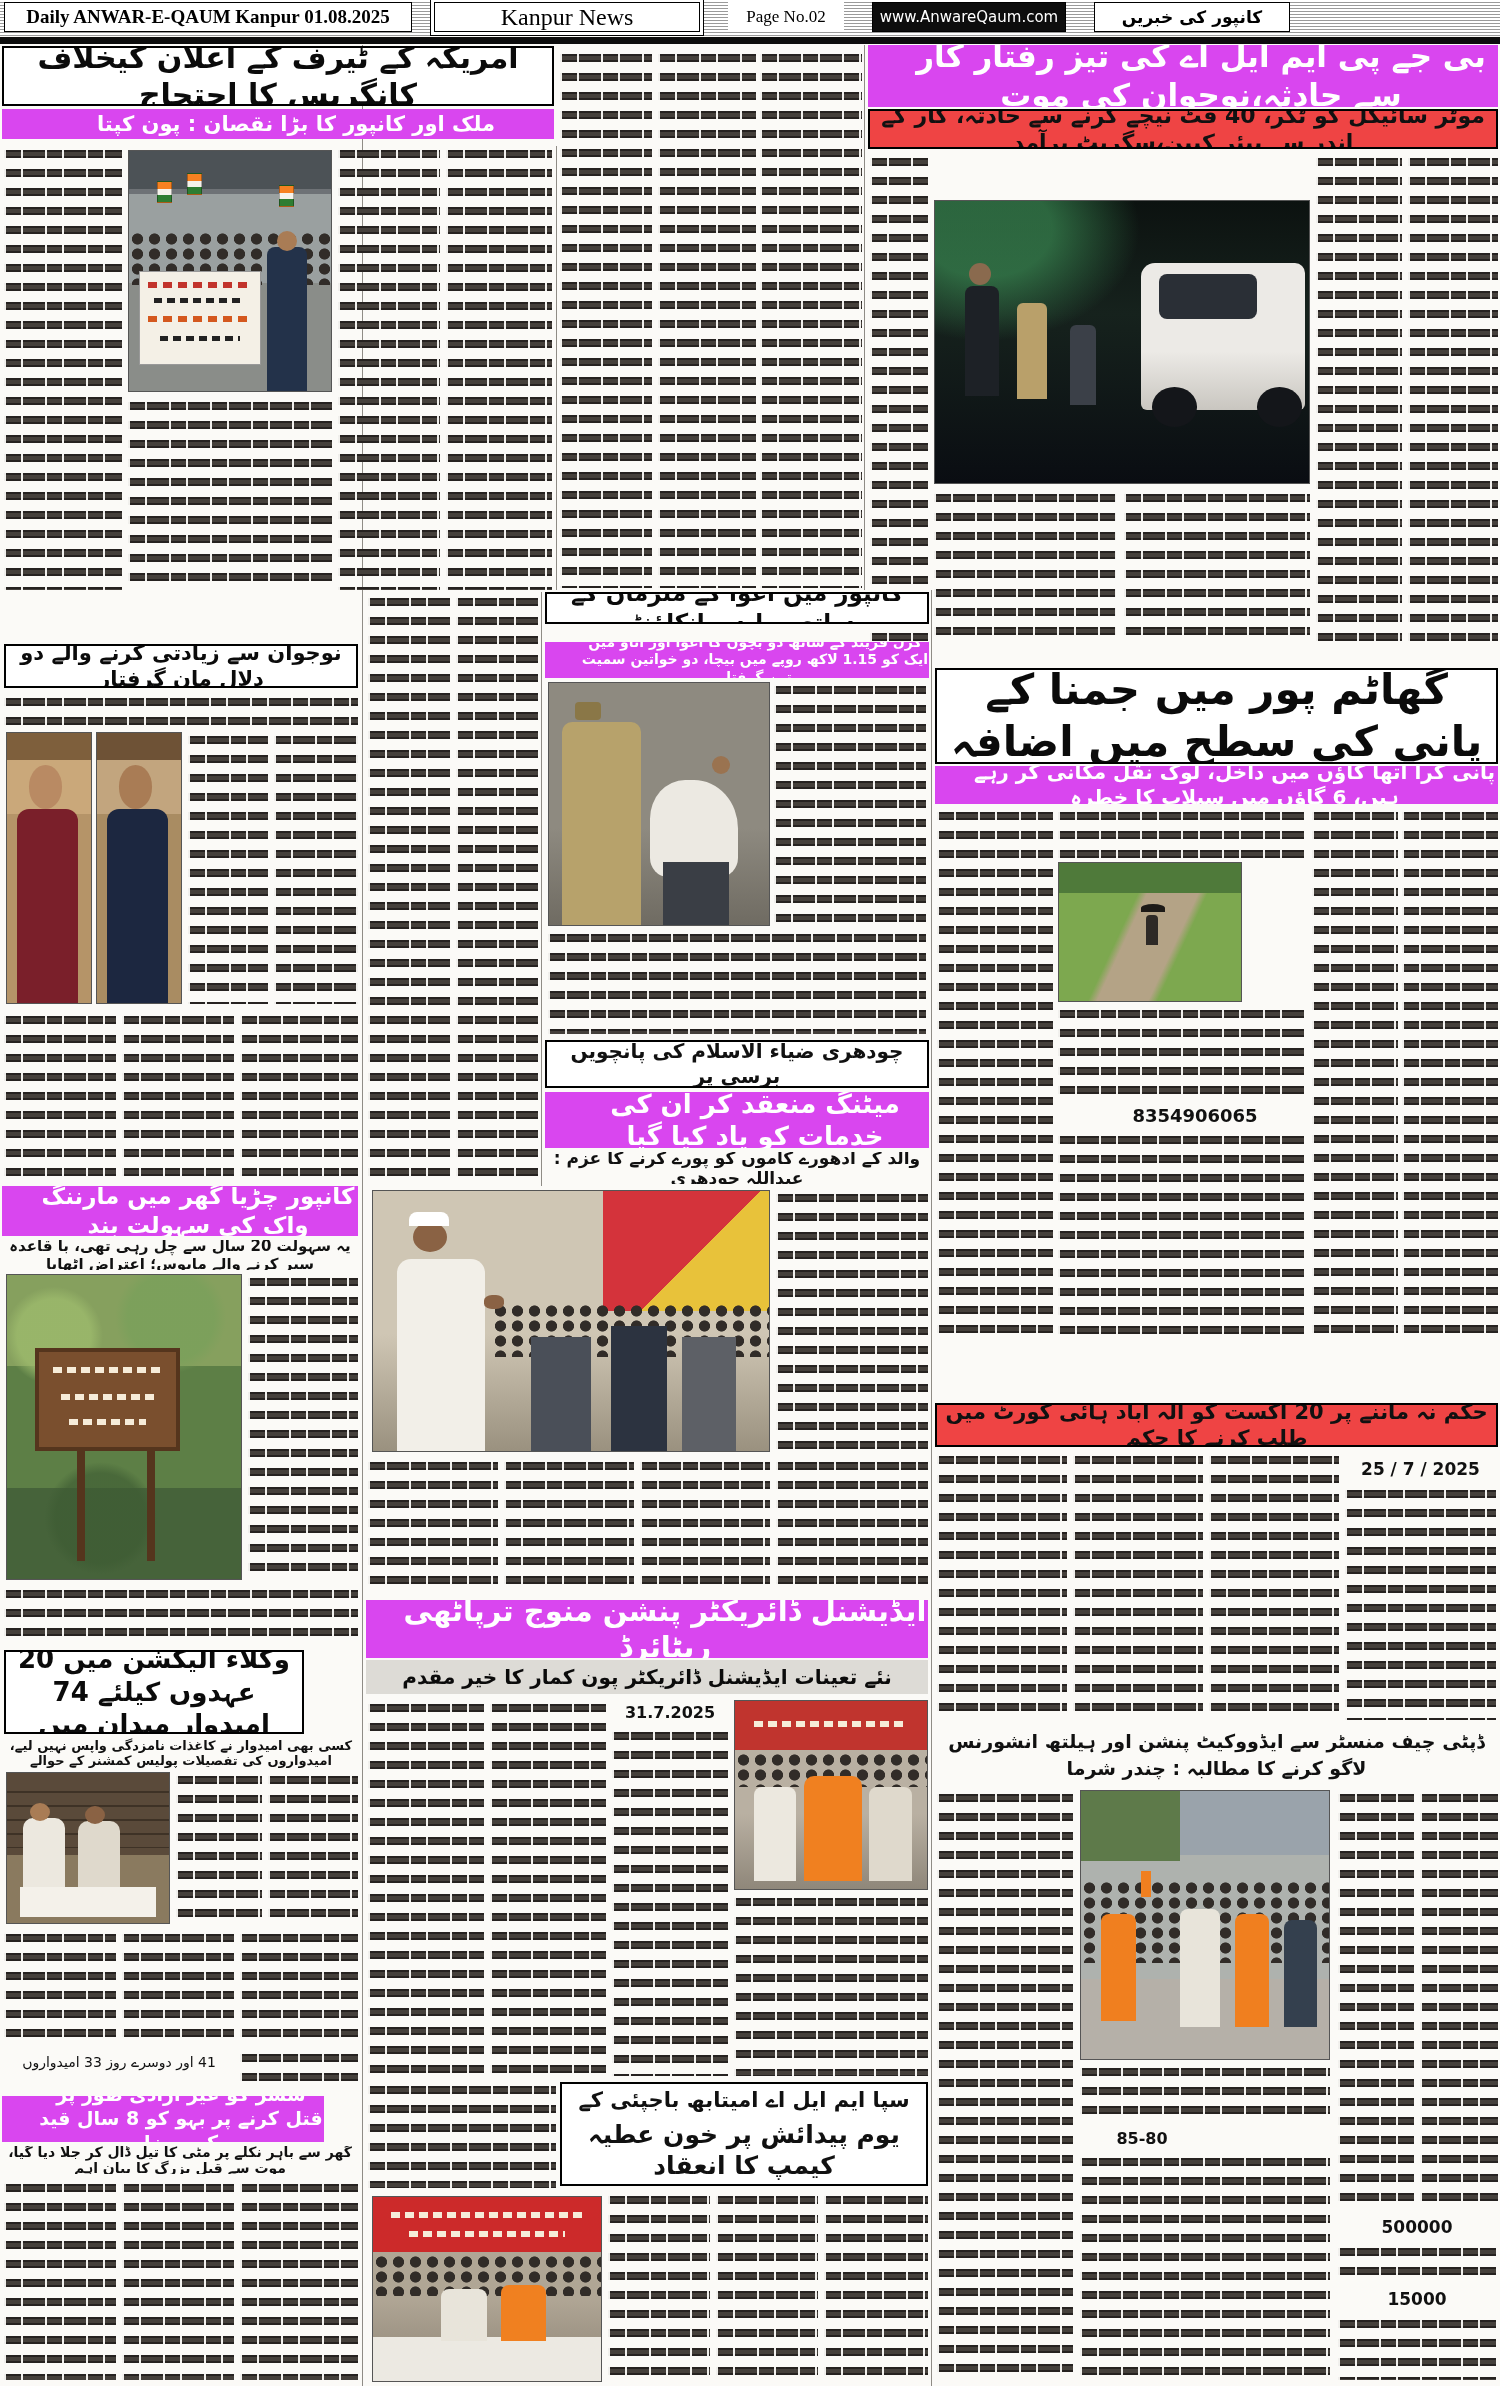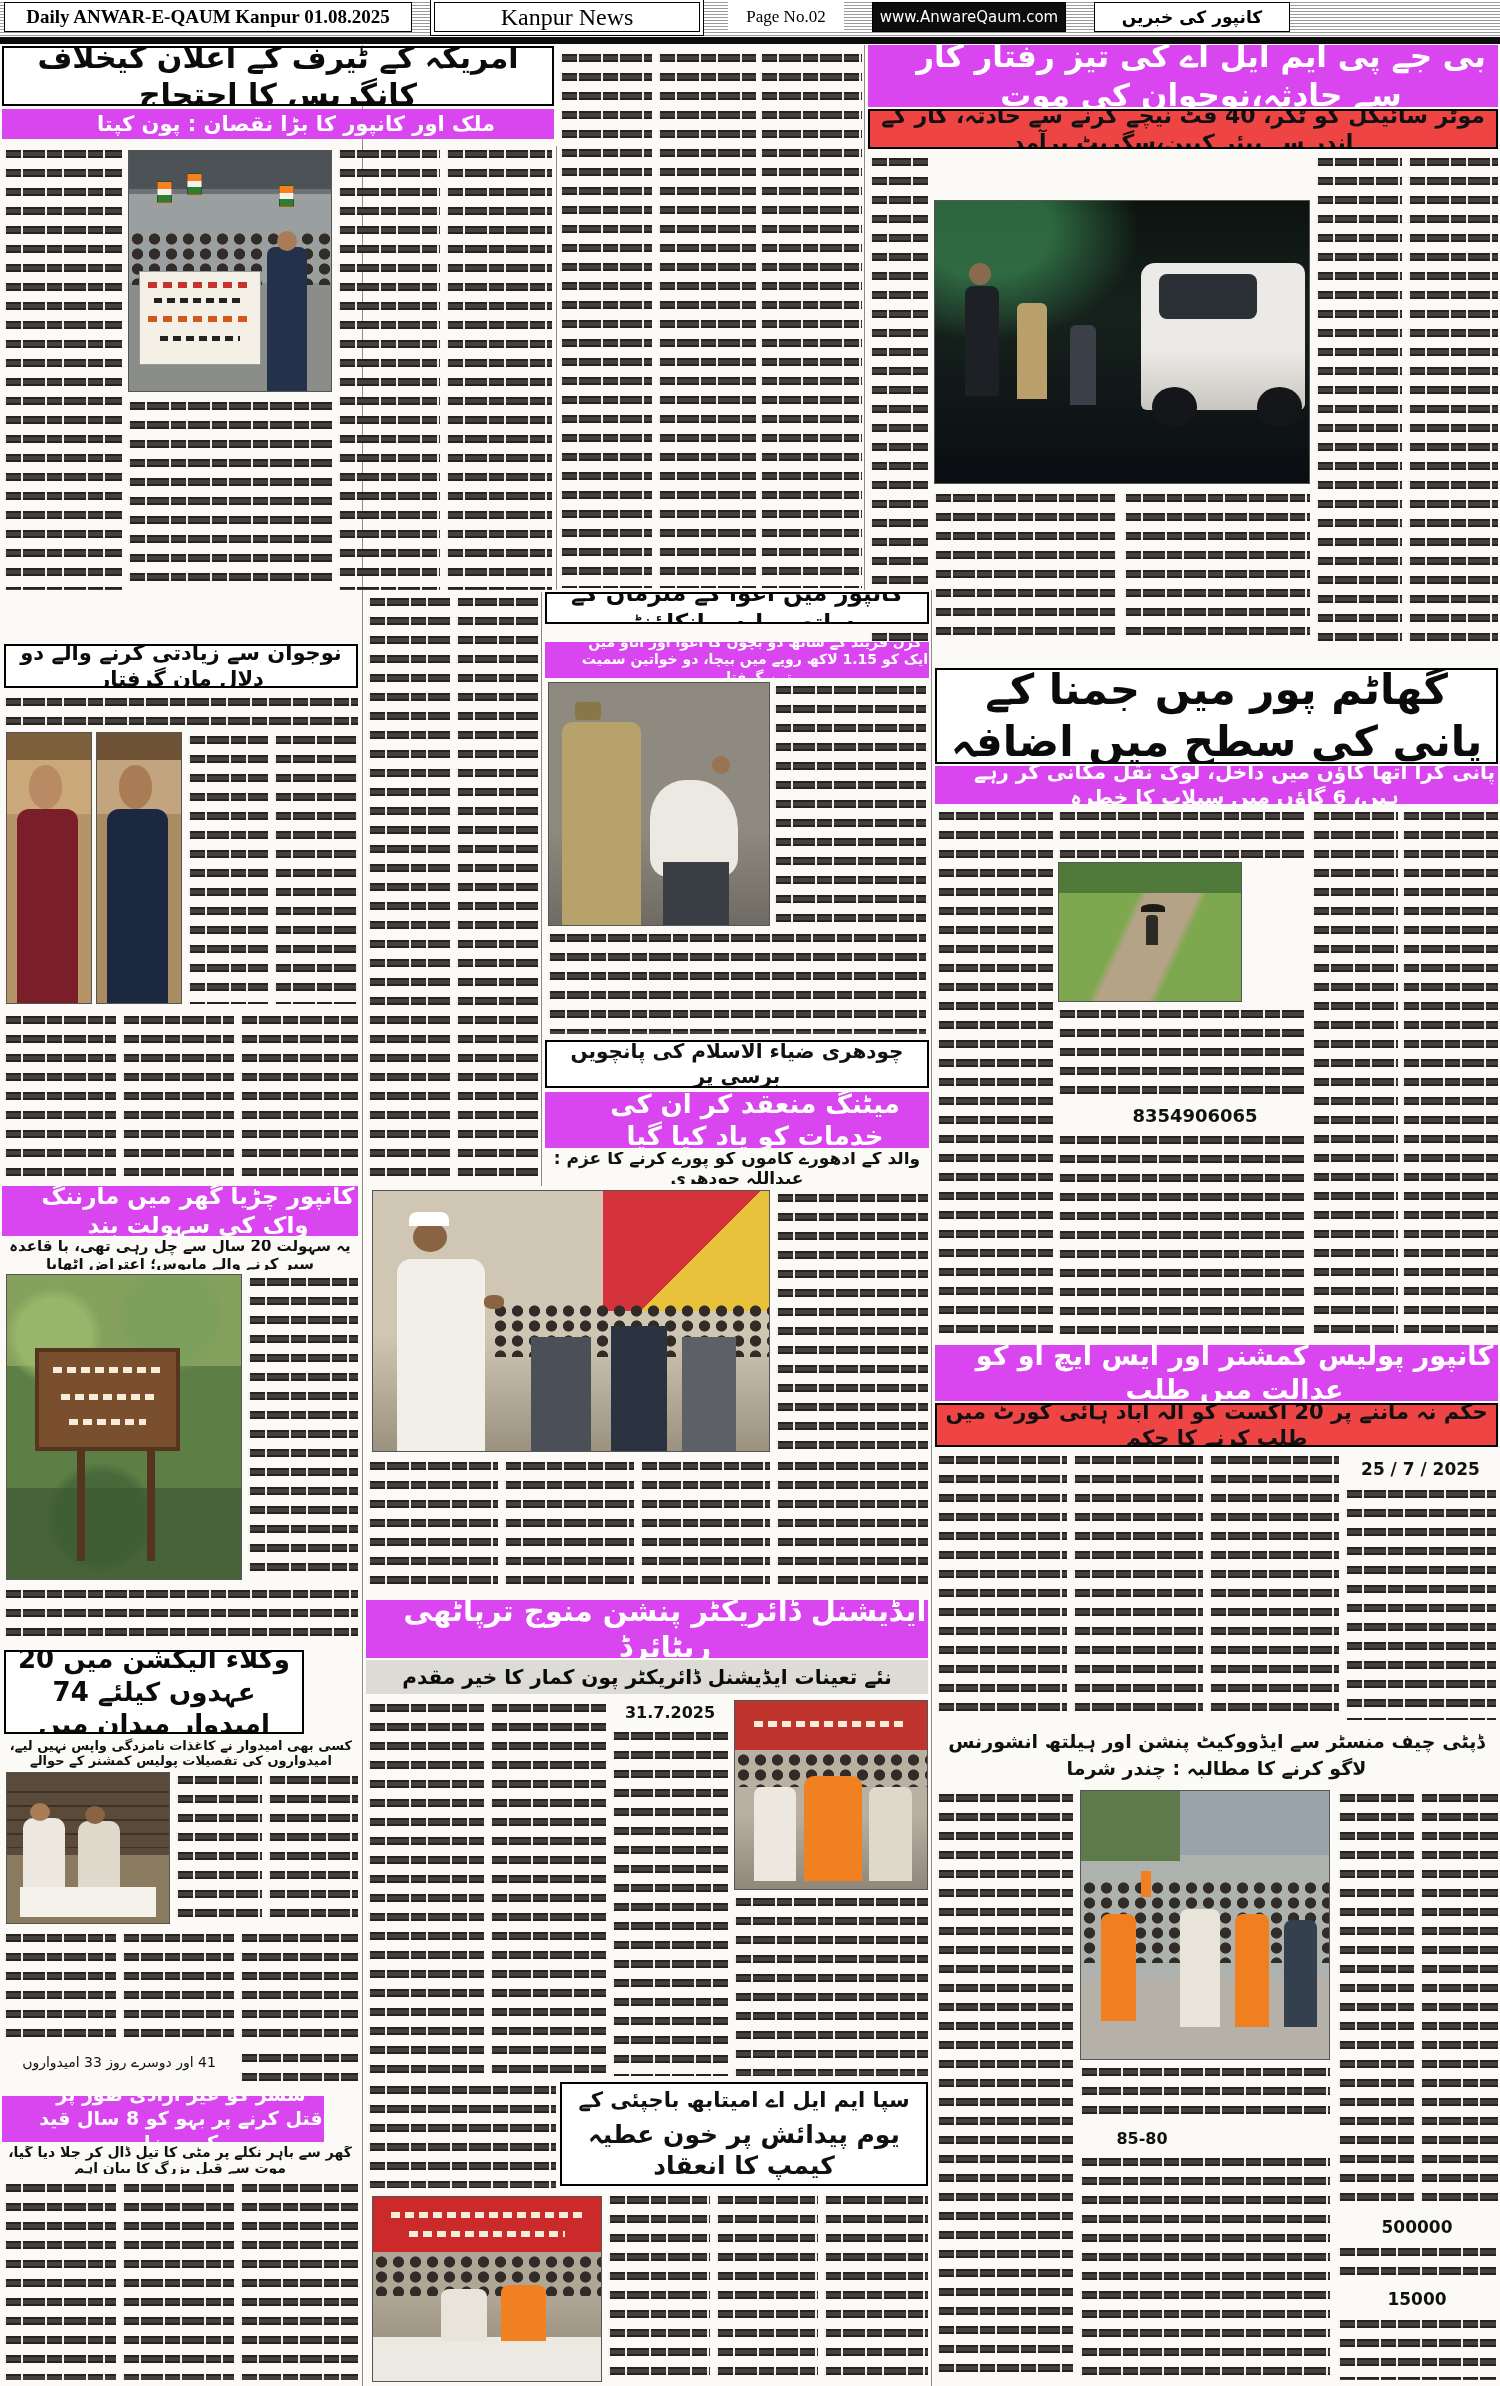--- a/index.html
+++ b/index.html
@@ -232,21 +232,20 @@
     <div style="left:0;top:0;width:100%;height:30%;background:#cc2a2a;">
       <div class="sqw" style="position:absolute;left:8%;top:28%;width:84%;"></div>
       <div class="sqw" style="position:absolute;left:16%;top:62%;width:68%;"></div>
     </div>
     <div class="heads" style="left:0;top:32%;width:100%;height:22%;"></div>
     <div style="left:0;top:76%;width:100%;height:24%;background:#ece9e2;"></div>
     <div style="left:30%;top:50%;width:20%;height:28%;background:#e8e4da;border-radius:8px 8px 0 0;"></div>
     <div style="left:56%;top:48%;width:20%;height:30%;background:#f08020;border-radius:8px 8px 0 0;"></div>
   </div>
 
-  <div class="uh hl-bar" style="position:absolute;left:935px;top:1345px;width:563px;height:56px;font-size:27px;">کانپور پولیس کمشنر اور ایس ایچ او کو عدالت میں طلب</div>
   <div class="uh hl-sub" style="position:absolute;left:935px;top:1403px;width:563px;height:44px;font-size:21px;">حکم نہ ماننے پر 20 اگست کو الہ آباد ہائی کورٹ میں طلب کرنے کا حکم</div>
   <div class="tx" style="left:937px;top:1452px;width:130px;height:268px;"></div>
   <div class="tx" style="left:1073px;top:1452px;width:130px;height:268px;"></div>
   <div class="tx" style="left:1209px;top:1452px;width:130px;height:268px;"></div>
   <div class="numline" style="left:1345px;top:1456px;width:151px;height:26px;font-size:17px;">25 / 7 / 2025</div>
   <div class="tx" style="left:1345px;top:1486px;width:151px;height:234px;"></div>
 
   <div class="subtext" style="left:935px;top:1726px;width:563px;height:58px;font-size:19px;line-height:1.4;">ڈپٹی چیف منسٹر سے ایڈووکیٹ پنشن اور ہیلتھ انشورنس لاگو کرنے کا مطالبہ : چندر شرما</div>
   <div class="tx" style="left:937px;top:1790px;width:136px;height:590px;"></div>
   <div class="tx" style="left:1338px;top:1790px;width:76px;height:420px;"></div>

